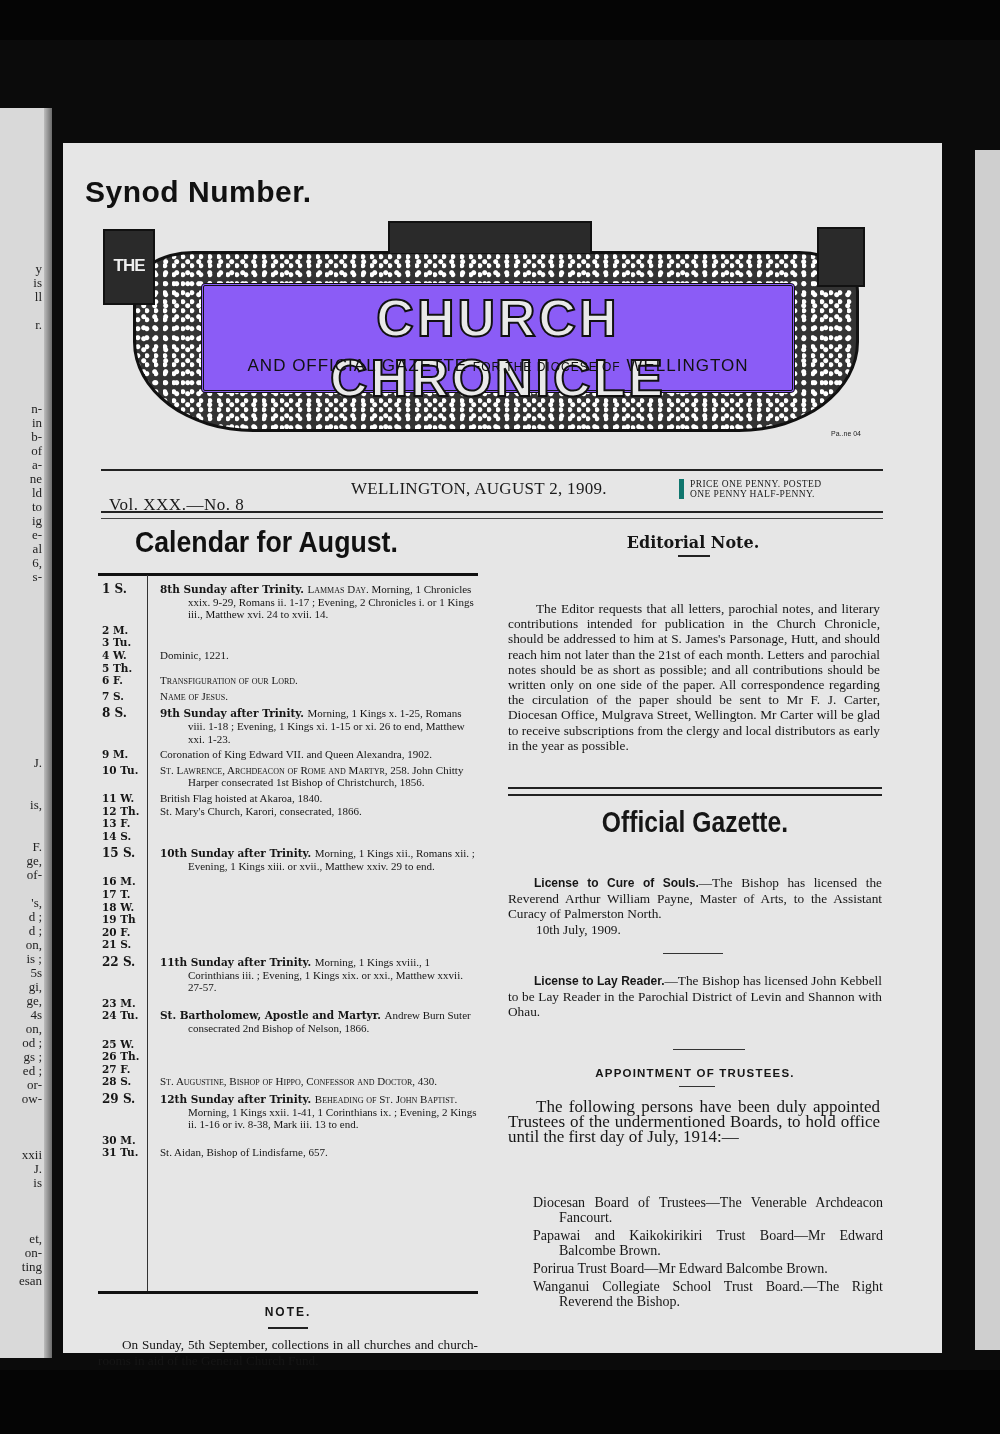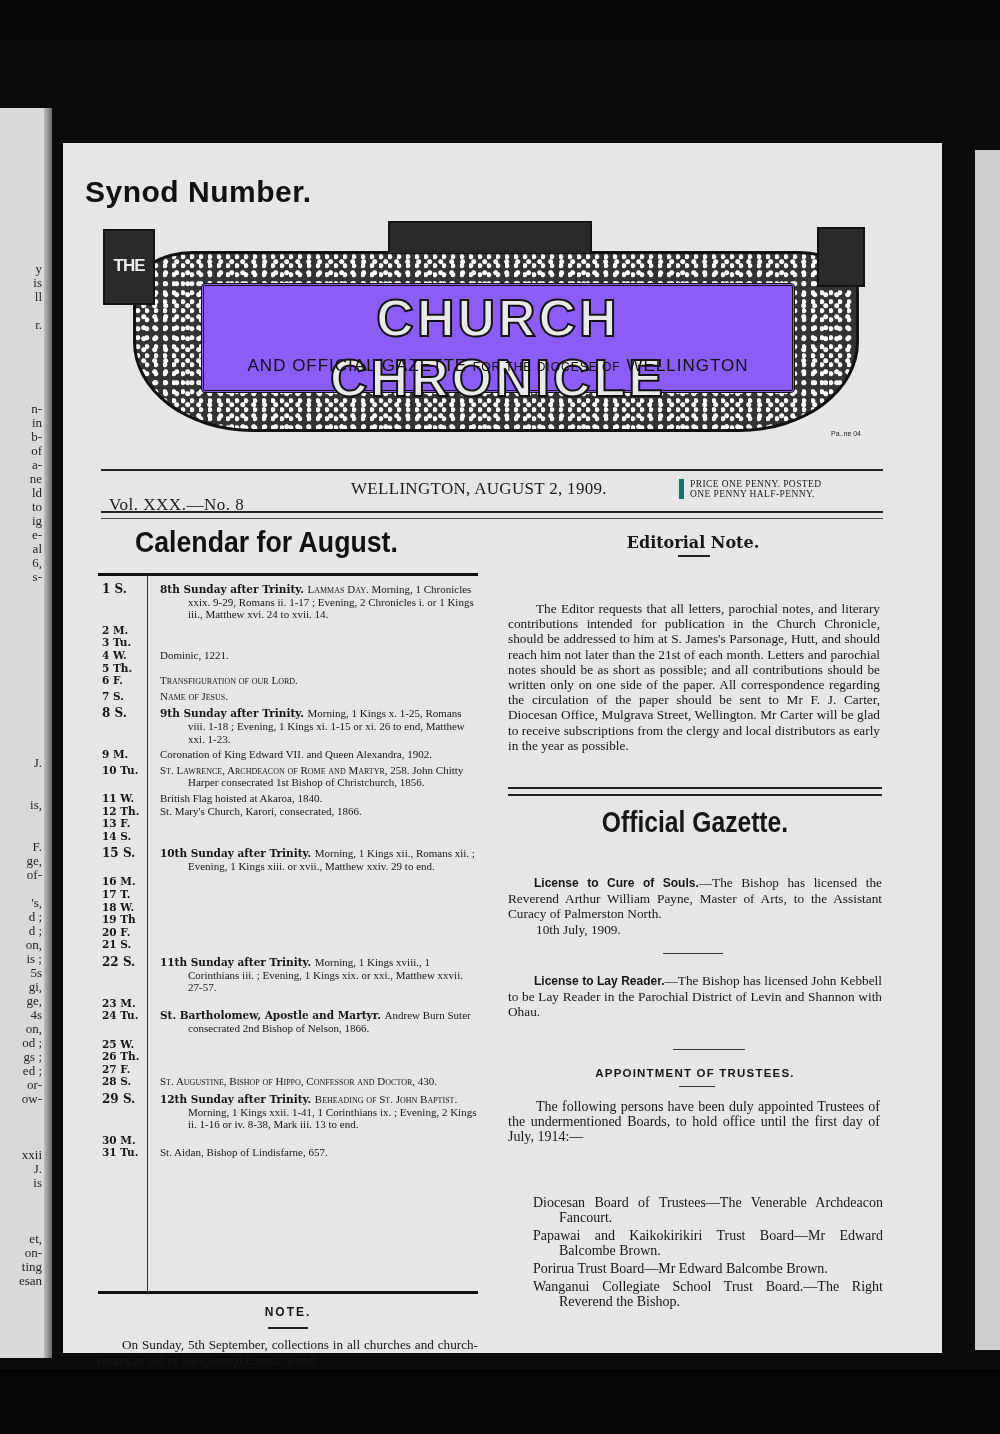--- a/index.html
+++ b/index.html
@@ -61,21 +61,21 @@
   .ed-title { position:absolute; left:445px; top:390px; width:370px; text-align:center; font-family:"DejaVu Serif", serif; font-weight:bold; font-size:16px; }
   .ed-rule { position:absolute; left:615px; top:412px; width:32px; height:2px; background:#222; }
   .ed-text { position:absolute; left:445px; top:428px; width:372px; font-family:"Liberation Serif", serif; font-size:13.3px; line-height:15.2px; text-align:justify; text-indent:28px;margin-top:30px; }
   .og-rule { position:absolute; left:445px; top:644px; width:374px; height:5px; border-top:2px solid #222; border-bottom:2px solid #222; }
   .og-title { position:absolute; left:445px; top:663px; width:374px; text-align:center; font-family:"Liberation Sans", sans-serif; font-weight:bold; font-size:29px; transform:scaleX(0.85); }
   .gz-para { position:absolute; left:445px; width:374px; font-family:"Liberation Serif", serif; font-size:13.3px; line-height:15.2px; text-align:justify; }
   .gz-para .lead { font-family:"Liberation Sans", sans-serif; font-weight:bold; font-size:12px; padding-left:26px; }
   .gz-date { display:block; padding-left:28px; }
   .small-rule { position:absolute; height:1px; background:#333; }
   .appt-title { position:absolute; left:445px; top:924px; width:374px; text-align:center; font-family:"Liberation Sans", sans-serif; font-weight:bold; font-size:11.5px; letter-spacing:1.2px; }
-  .appt-intro { position:absolute; left:445px; top:956px; width:372px; font-family:"Liberation Serif", serif; font-size:14px; line-height:15.2px; text-align:justify; text-indent:28px; }
+  .appt-intro { position:absolute; left:445px; top:956px; width:372px; font-family:"Liberation Serif", serif; font-size:17px; line-height:15.2px; text-align:justify; text-indent:28px; }
   .boards { position:absolute; left:470px; top:1052px; width:350px; font-family:"Liberation Serif", serif; font-size:14px; line-height:15px; }
   .board { padding-left:26px; text-indent:-26px; margin-bottom:3px; text-align:justify; }
 </style>
 </head>
 <body>
 
 <div class="top-band"></div>
 
 <div class="left-page">
   <div class="left-frag" style="top:154px;" id="frag-top">

